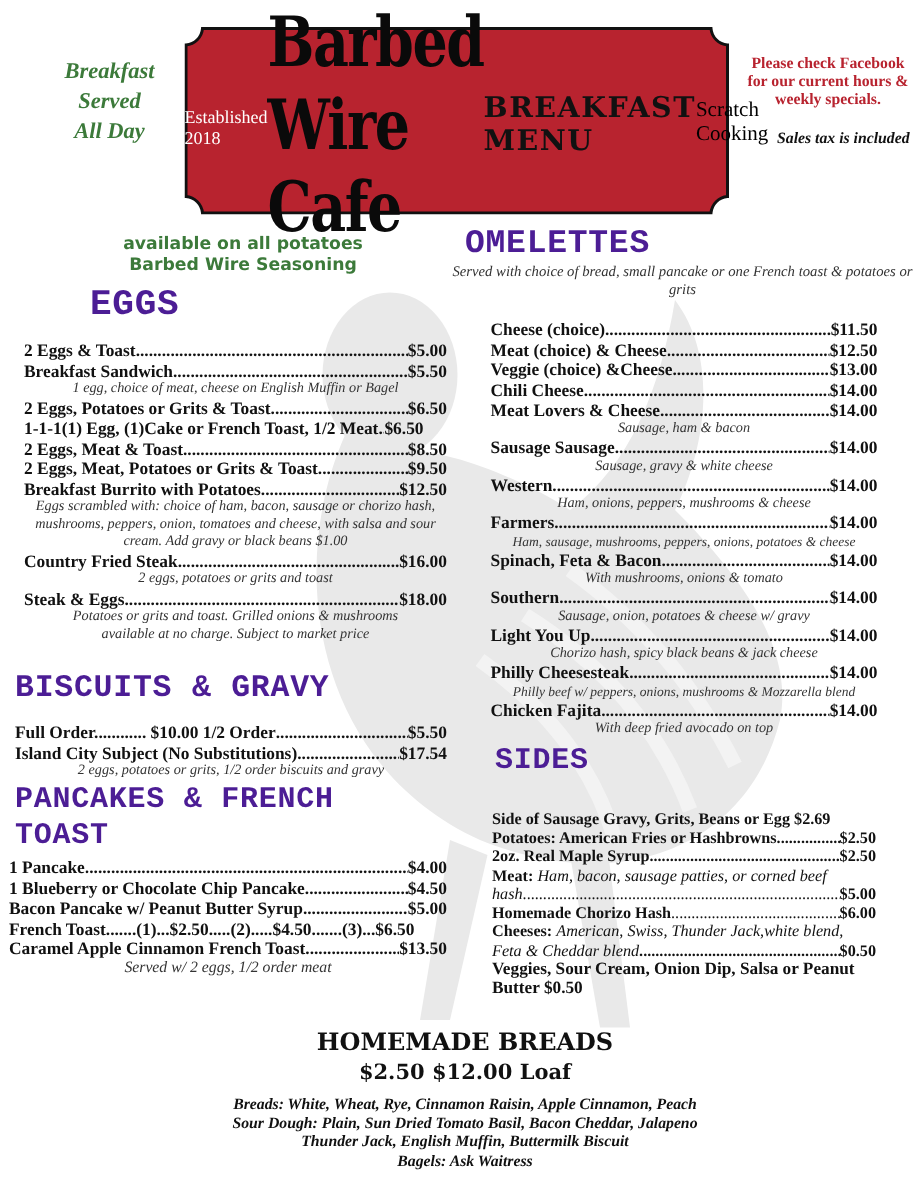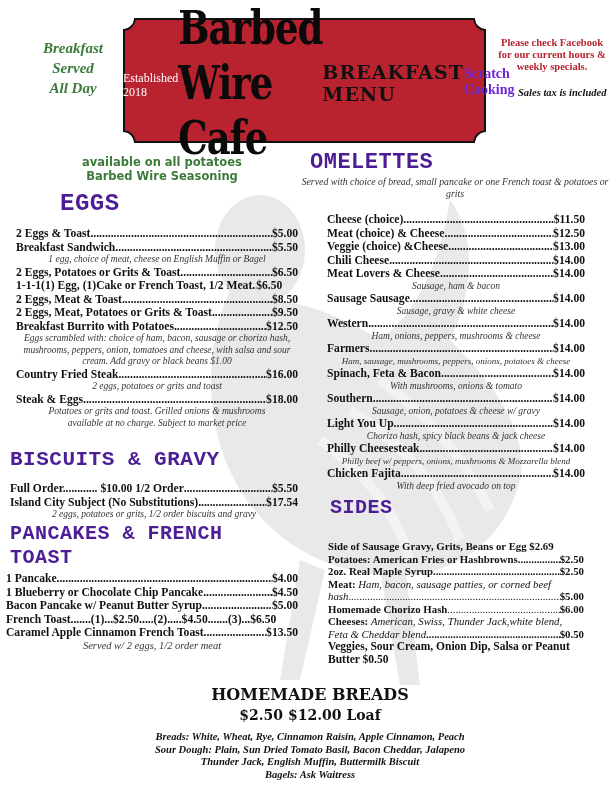--- a/index.html
+++ b/index.html
@@ -12,21 +12,21 @@
                   line-height: 20px; text-align: center; }
   .sign { position: absolute; left: 123px; top: 18px; width: 363px; height: 125px; }
   .sign-inner { position: absolute; inset: 0; display: flex; flex-direction: row;
                 align-items: center; justify-content: flex-start; }
   .est { color: #fff; font-size: 12px; margin-top: 8px; line-height: 14px; }
   .cafe-name { font-family: "DejaVu Serif", serif; font-weight: bold; font-size: 37px;
                letter-spacing: -1px; line-height: 44px; transform: scaleY(1.25);
                margin-top: 4px; color: #0a0a0a; }
   .bm { font-family: "DejaVu Serif", serif; font-weight: bold; font-size: 19px;
         letter-spacing: 1px; line-height: 22px; margin-top: 4px; }
-  .scratch { color: #6d28d9; font-size: 14px; font-weight: bold; line-height: 16px; margin-top: 2px; }
+  .scratch { color: #000000; font-size: 14px; font-weight: normal; line-height: 16px; margin-top: 2px; }
   .fb { color: #b8232f; font-weight: bold; font-size: 10.5px; line-height: 12px; text-align: center; }
   .tax { font-style: italic; font-weight: bold; font-size: 10.5px; }
   .seasoning { color: #3c7a3a; font-family: "DejaVu Sans", sans-serif; font-weight: bold;
                font-size: 11.5px; line-height: 14px; text-align: center; }
   .heading { font-family: Liberation Mono, monospace; font-weight: bold; color: #4c1d95;
              letter-spacing: 0.5px; }
   .row { display: flex; font-weight: bold; font-size: 11.6px; line-height: 13.5px;
          white-space: nowrap; overflow: hidden; }
   .row .n { flex: 0 0 auto; }
   .row .d { flex: 1 1 auto; overflow: hidden; }

